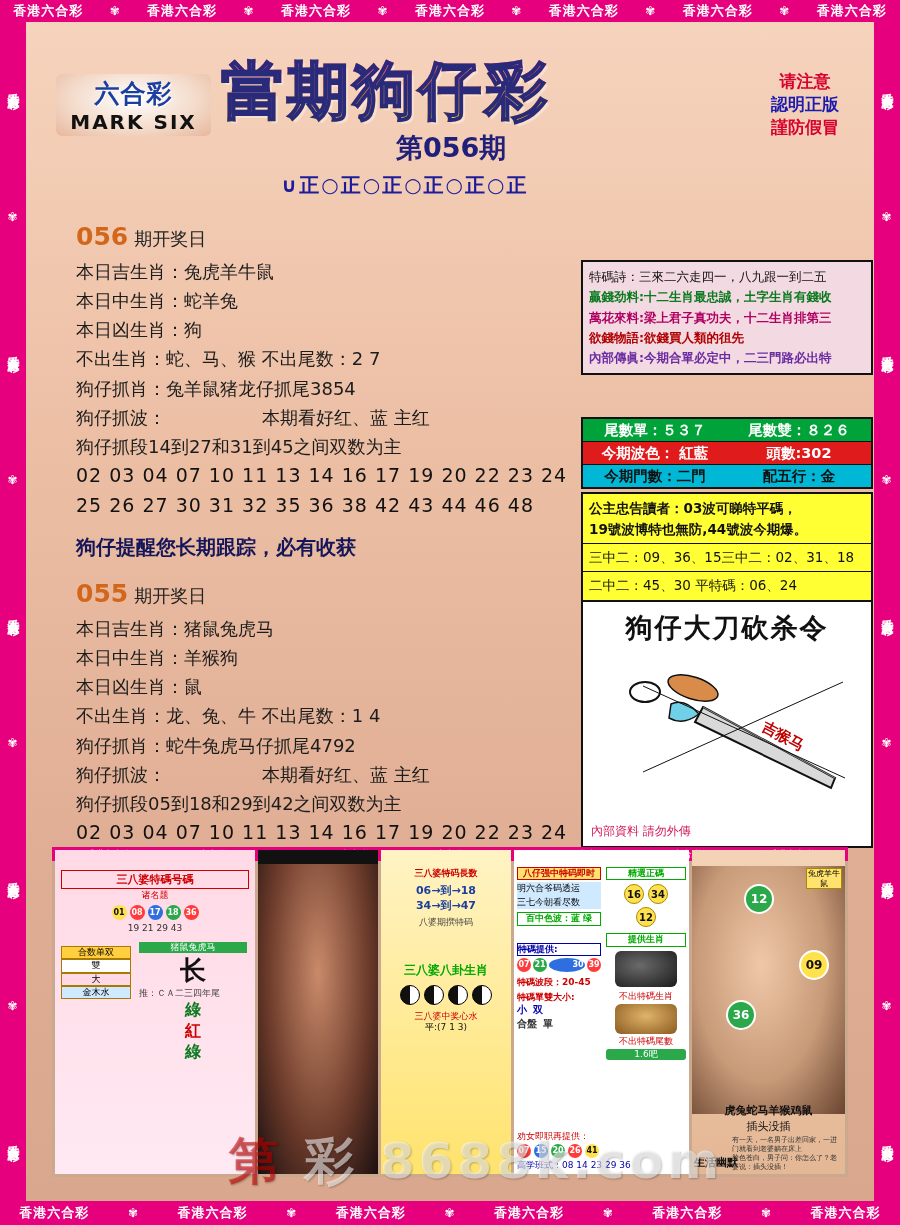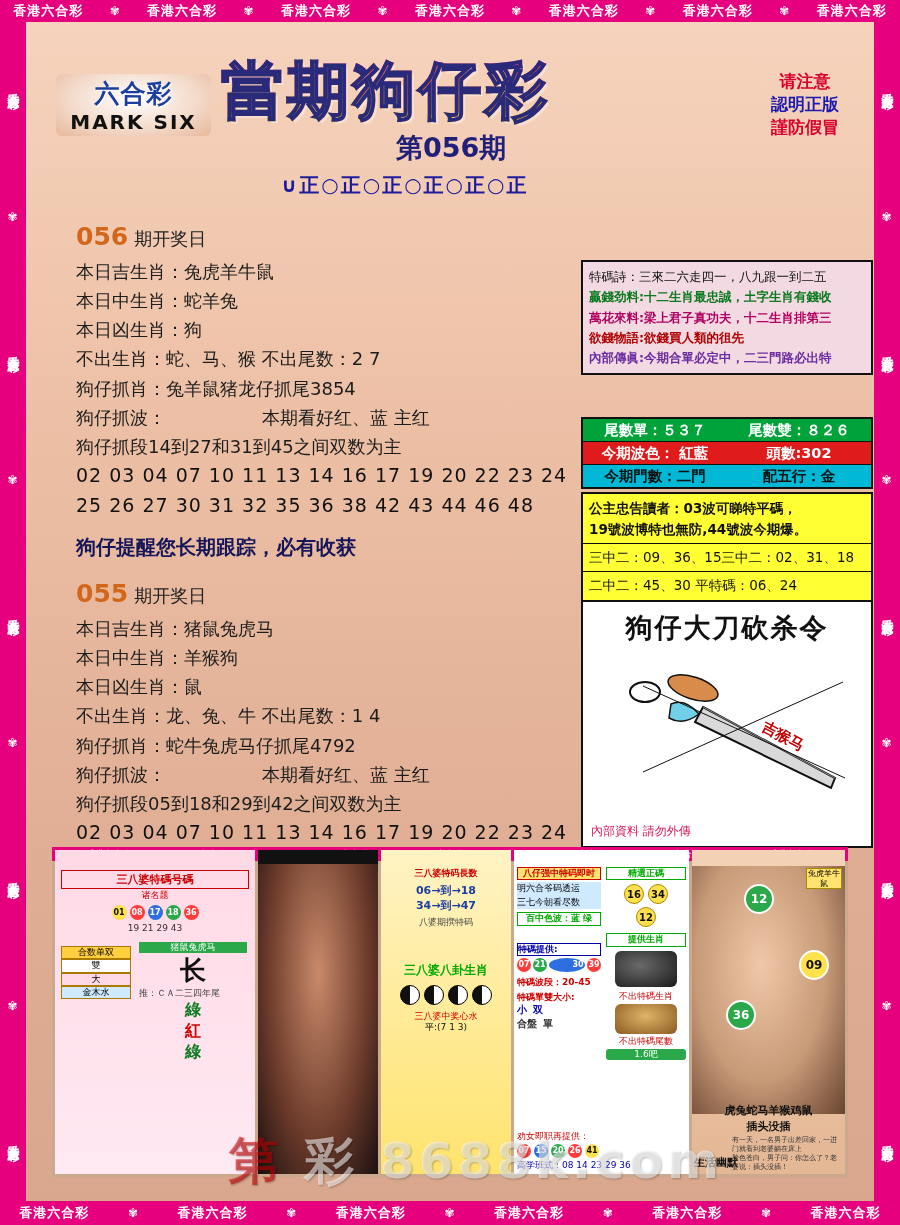--- a/index.html
+++ b/index.html
@@ -470,21 +470,21 @@
 
       <div class="panel p-e">
         <div style="position:absolute;inset:16px 0 60px 0;
           background:radial-gradient(ellipse at 45% 40%,#f0c8a8 0%,#c79a78 55%,#6a4430 100%);"></div>
         <div style="position:absolute;right:3px;top:18px;width:34px;background:#ffe36e;
           border:1px solid #a80;text-align:center;font-size:8px;line-height:1.2;">兔虎羊牛鼠</div>
         <span class="ball green" style="position:absolute;left:52px;top:34px;width:26px;height:26px;font-size:12px;border:2px solid #fff;">12</span>
         <span class="ball y" style="position:absolute;right:16px;top:100px;width:26px;height:26px;font-size:12px;border:2px solid #fff;">09</span>
         <span class="ball green" style="position:absolute;left:34px;top:150px;width:26px;height:26px;font-size:12px;border:2px solid #fff;">36</span>
         <div style="position:absolute;left:0;right:0;bottom:56px;text-align:center;font-size:11px;font-weight:bold;color:#111;">虎兔蛇马羊猴鸡鼠</div>
-        <div style="position:absolute;left:0;right:0;bottom:40px;text-align:center;font-size:11px;font-weight:bold;color:#111;">插头没插</div>
+        <div style="position:absolute;left:0;right:0;bottom:40px;text-align:center;font-size:11px;font-weight:normal;color:#111;">插头没插</div>
         <div style="position:absolute;left:2px;bottom:4px;font-size:11px;font-weight:bold;color:#111;">生活幽默</div>
         <div class="mini" style="position:absolute;left:40px;right:2px;bottom:2px;color:#333;font-size:7px;line-height:1.3;">
           有一天，一名男子出差回家，一进门就看到老婆躺在床上<br>
           脸色苍白，男子问：你怎么了？老婆说：插头没插！
         </div>
       </div>
     </div>
 
     <div class="watermark">
       <span class="wm-red">第</span>

